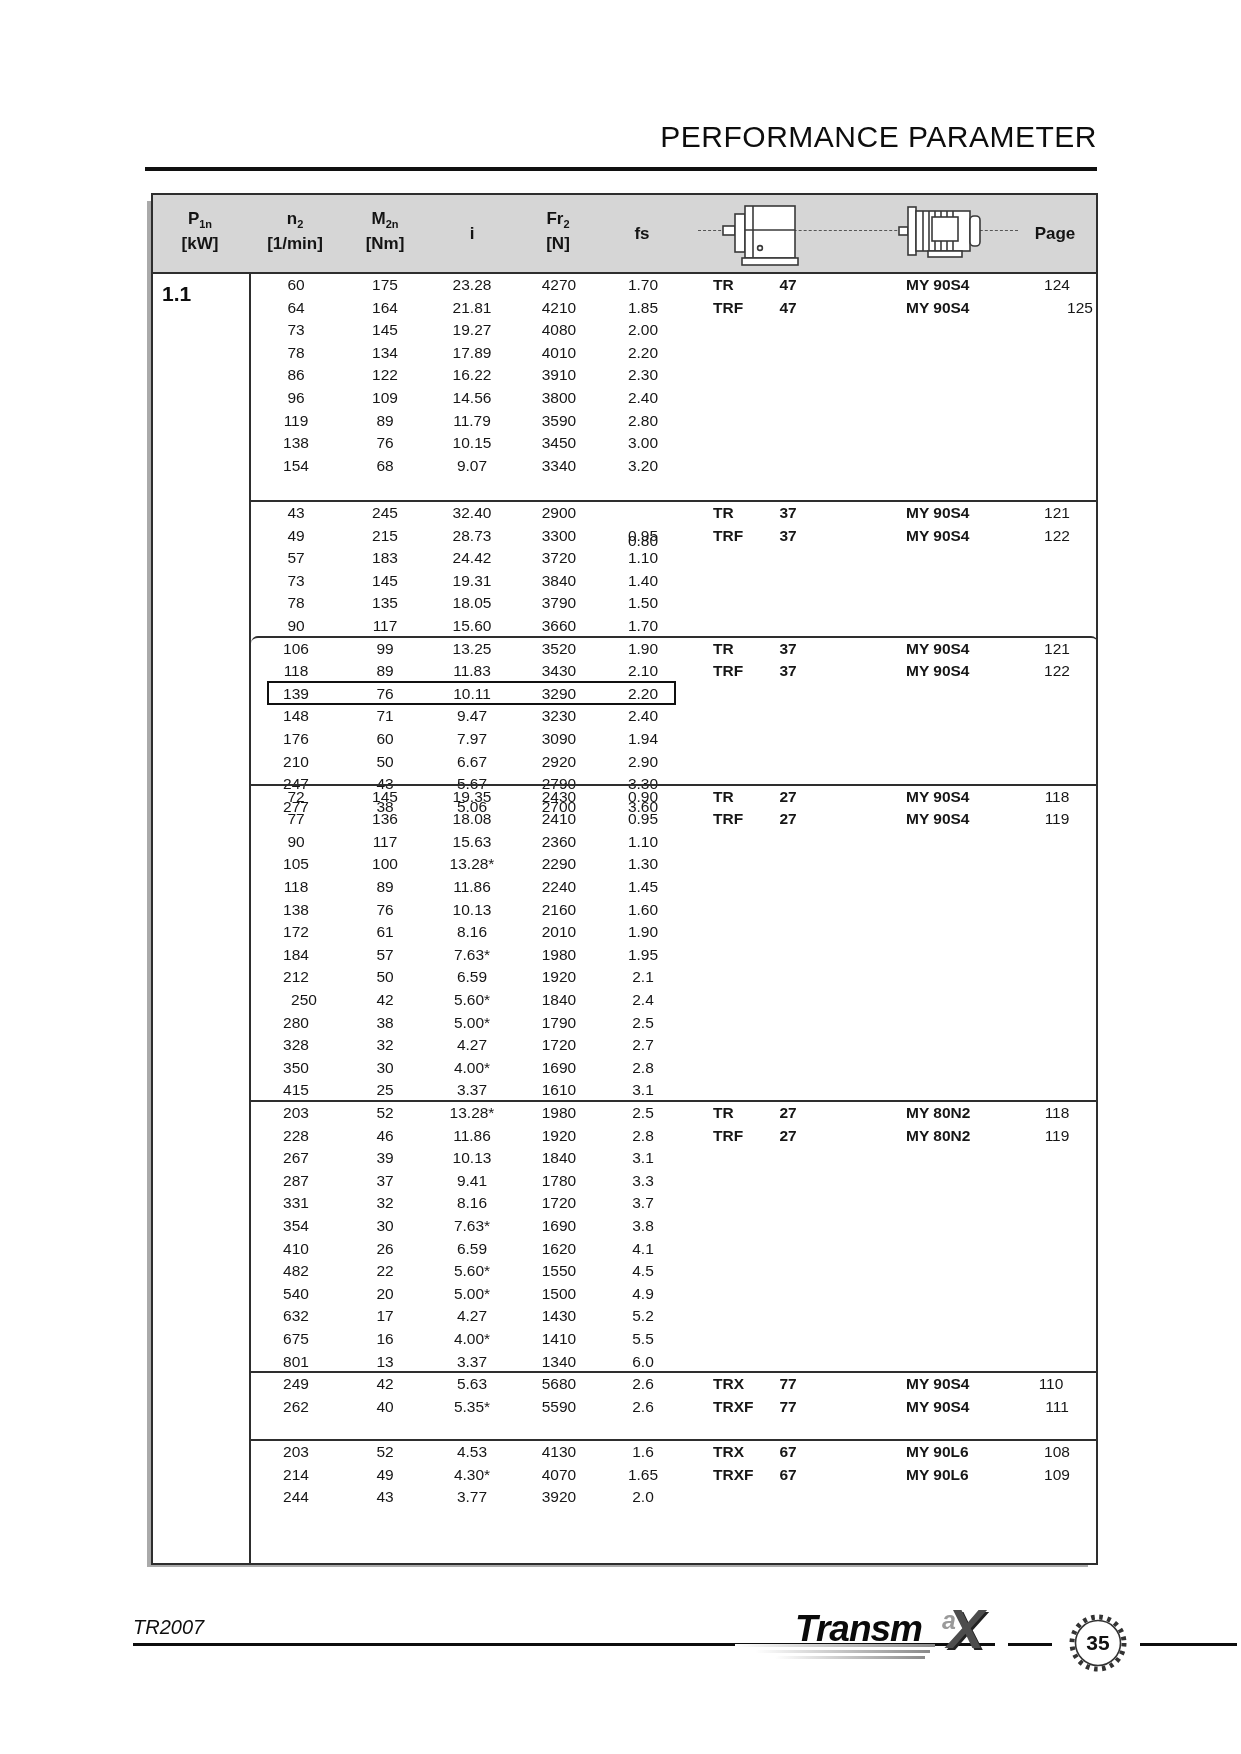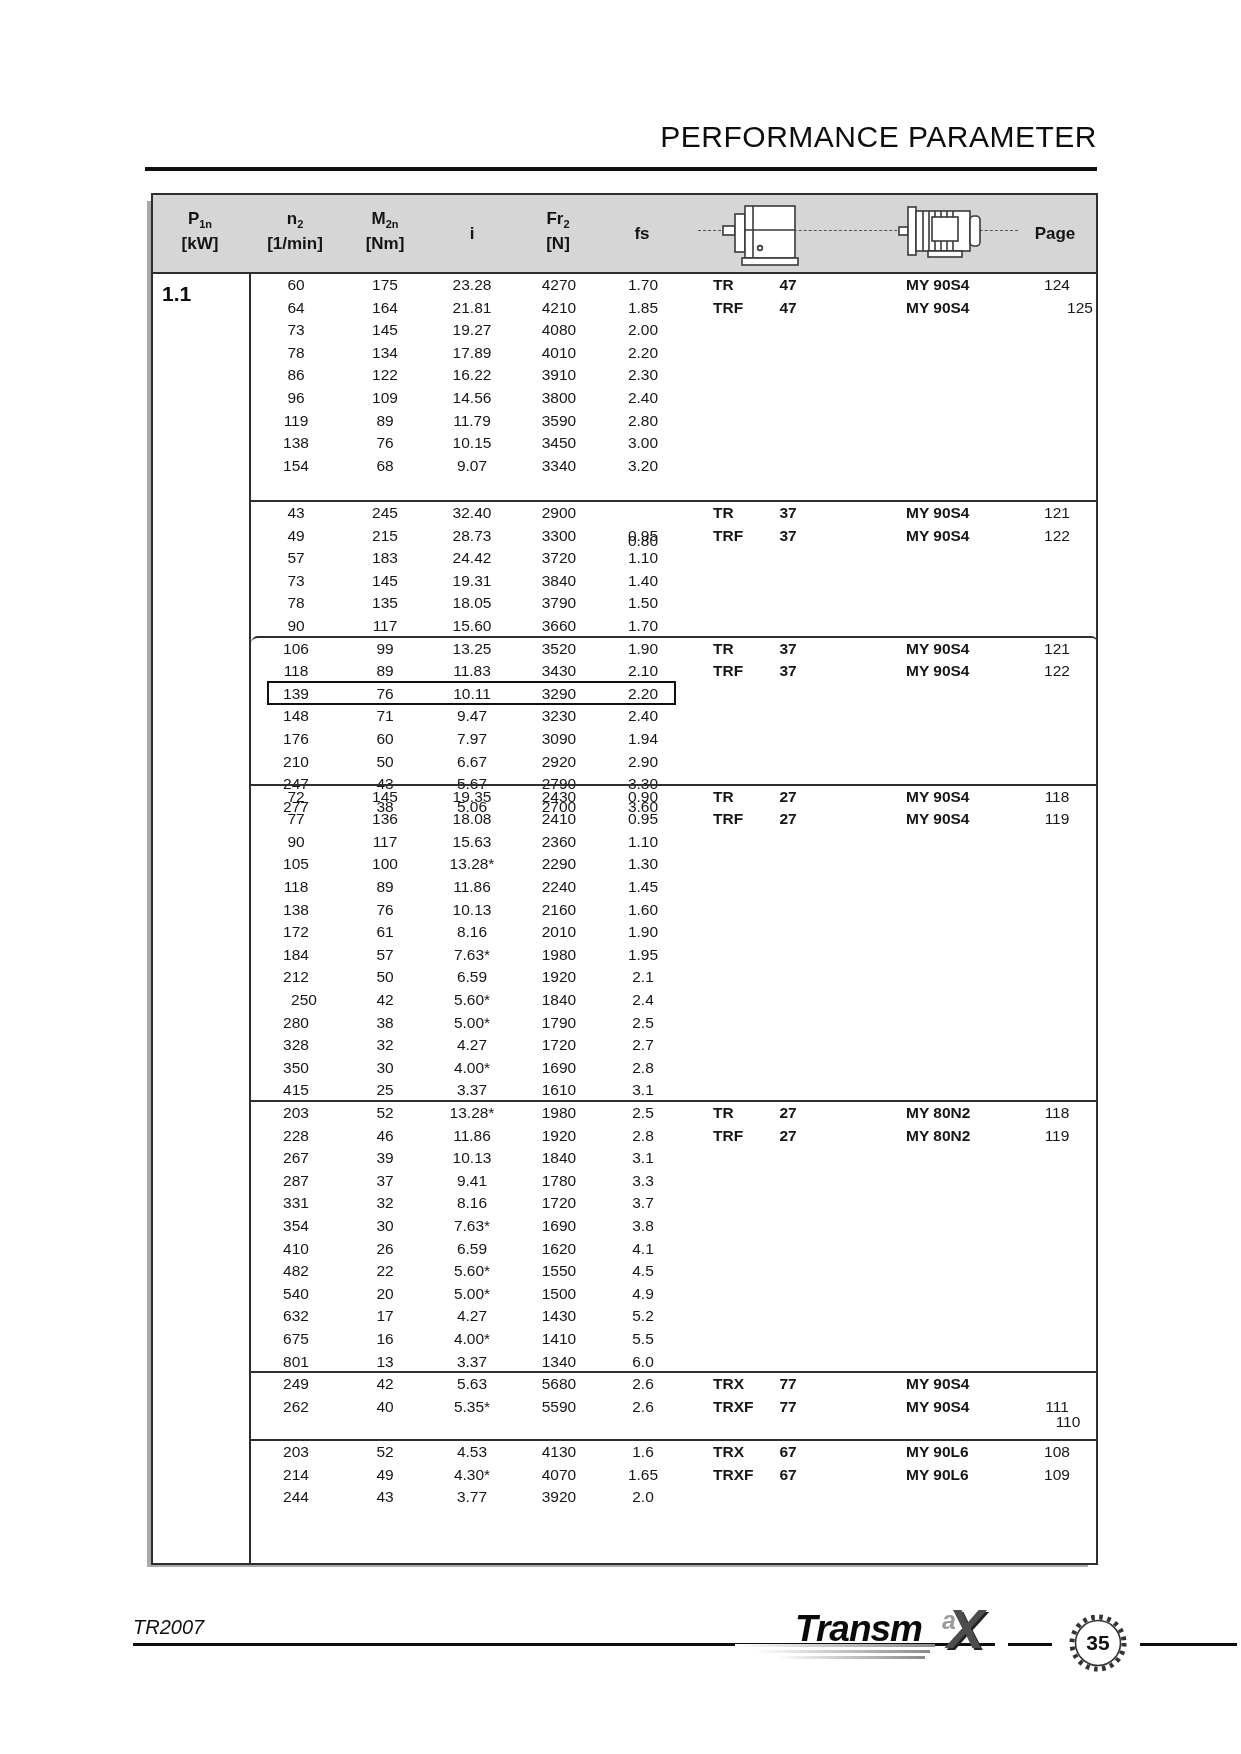--- a/index.html
+++ b/index.html
@@ -534,21 +534,21 @@
       <div class="block sep" style="height: 67.8px;">
         <div class="row">
           <span class="cell c-center" style="left: 0px; width: 90px;">249</span>
           <span class="cell c-center" style="left: 90px; width: 88px;">42</span>
           <span class="cell c-center" style="left: 178px; width: 86px;">5.63</span>
           <span class="cell c-center" style="left: 264px; width: 88px;">5680</span>
           <span class="cell c-center" style="left: 352px; width: 80px;">2.6</span>
           <span class="cell c-left c-bold" style="left: 462px; width: 64px;">TRX</span>
           <span class="cell c-center c-bold" style="left: 520px; width: 34px;">77</span>
           <span class="cell c-left c-bold" style="left: 655px; width: 130px;">MY 90S4</span>
-          <span class="cell c-center" style="left: 777px; width: 80px; margin-top: 38px;">110</span>
+          <span class="cell c-center" style="left: 760px; width: 80px;">110</span>
         </div>
         <div class="row">
           <span class="cell c-center" style="left: 0px; width: 90px;">262</span>
           <span class="cell c-center" style="left: 90px; width: 88px;">40</span>
           <span class="cell c-center" style="left: 178px; width: 86px;">5.35*</span>
           <span class="cell c-center" style="left: 264px; width: 88px;">5590</span>
           <span class="cell c-center" style="left: 352px; width: 80px;">2.6</span>
           <span class="cell c-left c-bold" style="left: 462px; width: 64px;">TRXF</span>
           <span class="cell c-center c-bold" style="left: 520px; width: 34px;">77</span>
           <span class="cell c-left c-bold" style="left: 655px; width: 130px;">MY 90S4</span>

